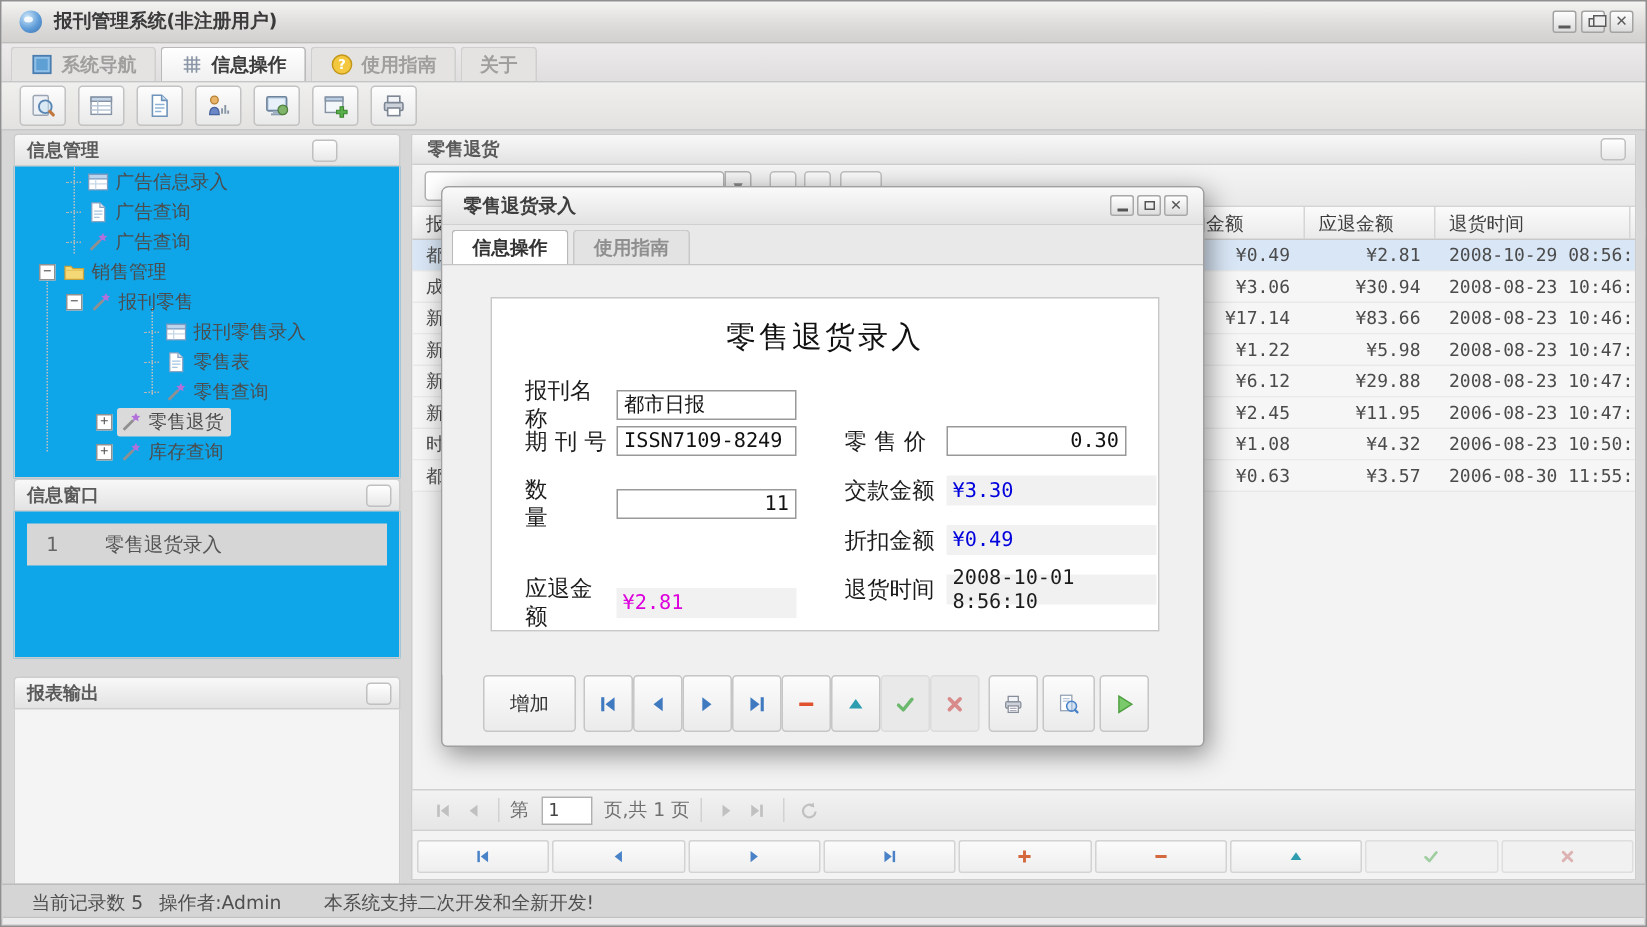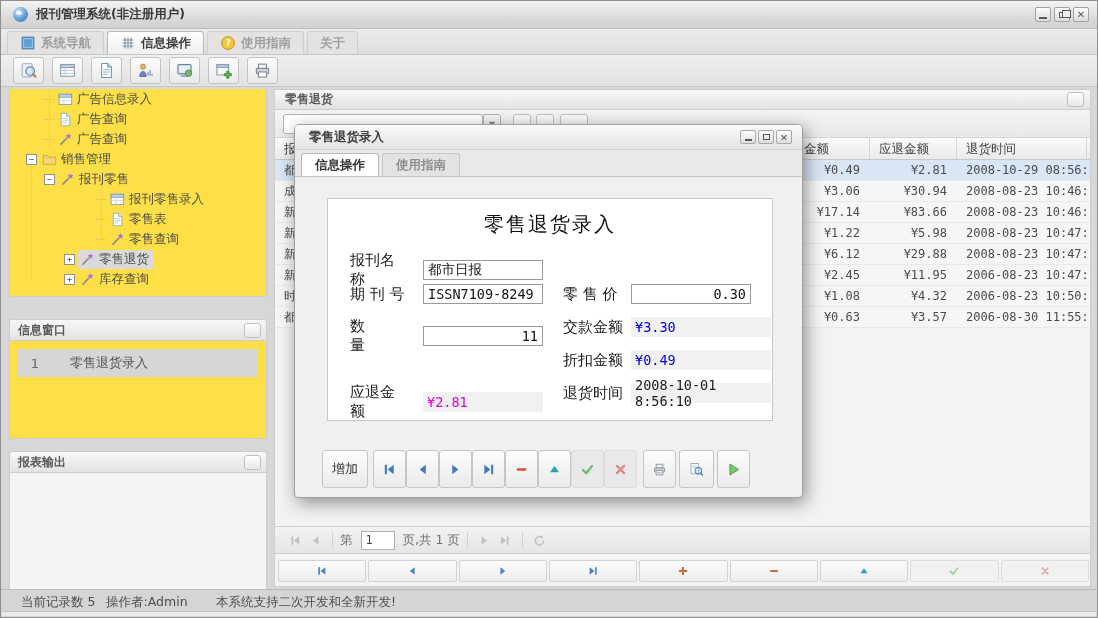--- a/index.html
+++ b/index.html
@@ -40,21 +40,21 @@
   .sidebar{position:absolute;left:8px;top:88px;width:258px;height:498px;}
   .panel{position:absolute;left:0;width:258px;}
   .p-hd{height:22px;background:linear-gradient(#f8f8f8,#e3e3e3);border:1px solid #cdcdcd;border-radius:3px 3px 0 0;
     display:flex;align-items:center;padding:0 5px 0 8px;font-size:12px;font-weight:bold;color:#5a5a5a;}
   .p-hd .tools{margin-left:auto;display:flex;align-items:center;gap:4px;}
   .hbtn{width:17px;height:15px;border:1px solid #c0c0c0;border-radius:3px;background:linear-gradient(#fff,#e8e8e8);
     display:flex;align-items:center;justify-content:center;color:#8a8a8a;}
   .hbtn .icon{width:11px;height:11px;}
   .hglyph{width:14px;height:14px;display:flex;align-items:center;justify-content:center;}
   .hglyph .icon{width:12px;height:12px;}
-  .p-bd{background:#fde047;border:1px solid #cdcdcd;border-top:none;position:relative;overflow:hidden;}
+  .p-bd{background:#0ea5e9;border:1px solid #cdcdcd;border-top:none;position:relative;overflow:hidden;}
   .p-info{top:0;} .p-info .p-bd{height:208px;}
   .p-winlist{top:230px;} .p-winlist .p-bd{height:98px;}
   .p-report{top:362px;} .p-report .p-bd{height:124px;background:#f4f4f4;}
   
   .tree-row{display:flex;align-items:center;height:20px;font-size:12.5px;color:#4c4c4c;position:relative;}
   .ind1{padding-left:16px}.ind2{padding-left:34px}.ind3{padding-left:54px}.ind4{padding-left:86px}
   .toggle{width:11px;height:11px;border:1px solid #919191;background:#fff;color:#555;font-size:9px;line-height:9px;
     text-align:center;margin-right:3px;flex:0 0 auto;font-family:"DejaVu Sans Mono",monospace;}
   .stub{width:10px;height:1px;border-top:1px dotted #b8b8b8;margin-right:2px;flex:0 0 auto;}
   .node-body{display:flex;align-items:center;gap:4px;padding:1px 5px 1px 2px;border-radius:2px;}
@@ -124,33 +124,33 @@
   .dbtn .x{font-size:9.5px;color:#555;font-weight:bold;line-height:9px;}
   .d-tabs{height:27px;background:#e9e9e9;border-bottom:1px solid #c4c4c4;display:flex;align-items:flex-end;padding-left:6px;}
   .dtab{height:23px;display:flex;align-items:center;padding:0 13px;margin-right:3px;border:1px solid #c9c9c9;border-bottom:none;
     border-radius:3px 3px 0 0;background:#e3e3e3;font-size:12.5px;font-weight:bold;color:#8f8f8f;}
   .dtab.active{background:#fff;border-color:#b9b9b9;color:#333;}
   .d-content{position:absolute;left:0;top:52px;width:100%;height:273px;background:#f0f0f0;}
   .fieldset{position:absolute;left:32px;top:21px;width:446px;height:223px;background:#fff;border:1px solid #c8c8c8;}
   .f-heading{position:absolute;left:0;top:12px;width:100%;text-align:center;font-size:20px;color:#111;letter-spacing:2px;}
   .f-row{position:absolute;left:22px;width:404px;height:21px;}
   .f-cell{position:absolute;top:0;display:flex;align-items:center;}
-  .f-cell.c0{left:0;gap:12px;} .f-cell.c1{left:213px;}
+  .f-cell.c0{left:0;} .f-cell.c1{left:213px;}
   .f-cell .lbl{font-size:15px;color:#1c1c1c;flex:0 0 auto;}
   .f-cell.c0 .lbl{width:57px;margin-right:4px;} .f-cell.c1 .lbl{width:64px;margin-right:4px;}
   .f-input{width:120px;height:20px;border:1px solid #999;background:#fff;font-family:"DejaVu Sans Mono",monospace;
     font-size:13.5px;color:#111;padding:0 4px;}
   .f-input.r{text-align:right;}
   .ro{height:20px;background:#f1f1f1;display:flex;align-items:center;padding:0 4px;
     font-family:"DejaVu Sans Mono",monospace;font-size:13.5px;}
   .f-cell.c0 .ro{width:120px;} .f-cell.c1 .ro{width:140px;}
   .d-toolbar{position:absolute;left:27px;top:325px;height:38px;display:flex;align-items:center;}
   .d-btn{height:38px;border:1px solid #c6c6c6;border-radius:3px;background:linear-gradient(#fcfcfc,#ebebeb);
     display:flex;align-items:center;justify-content:center;}
-  .d-btn.txt{width:46px;font-size:13px;color:#333;}
+  .d-btn.txt{width:62px;font-size:13px;color:#333;}
   .d-btn.ic{width:33px;}
   .d-btn .icon{width:15px;height:15px;}
   .d-btn.disabled{background:#e9e9e9;border-color:#dcdcdc;}
 </style>
 </head>
 <body>
 
 <div class="app">
 
   <div class="titlebar">
@@ -281,20 +281,34 @@
             <rect x="2.2" y="6" width="11.6" height="5" rx="1" fill="#cdd2da" stroke="#7d8694" stroke-width="1"></rect>
             <rect x="4.2" y="2" width="7.6" height="4" fill="#f2f4f7" stroke="#7d8694" stroke-width="1"></rect>
             <rect x="4.2" y="9.4" width="7.6" height="4.8" fill="#fff" stroke="#7d8694" stroke-width="1"></rect>
           </svg>
         </span>
       </div>
     </div>
 
   <div class="sidebar">
     <div class="panel p-info">
+      <div class="p-hd">
+        <span>信息管理</span>
+        <span class="tools">
+          <span class="hbtn">
+              <span class="icon"></span>
+            </span>
+          <span class="hglyph">
+              <span class="icon"></span>
+            </span>
+          <span class="hglyph">
+              <span class="icon"></span>
+            </span>
+        </span>
+      </div>
       <div class="p-bd" id="tree">
         <div class="vline" style="left:39px;top:0;height:58px"></div>
         <div class="vline" style="left:21px;top:74px;height:116px"></div>
         <div class="vline" style="left:91px;top:94px;height:58px"></div>
       <div class="tree-row ind2">
             <span class="stub"></span>
             <span class="node-body">
               <span class="t-icon icon">
                 <svg viewBox="0 0 16 16" fill="currentColor">
                   <rect x="1.2" y="2.4" width="13.4" height="11" fill="#fff" stroke="#7d9cc0" stroke-width="0.9"></rect>

